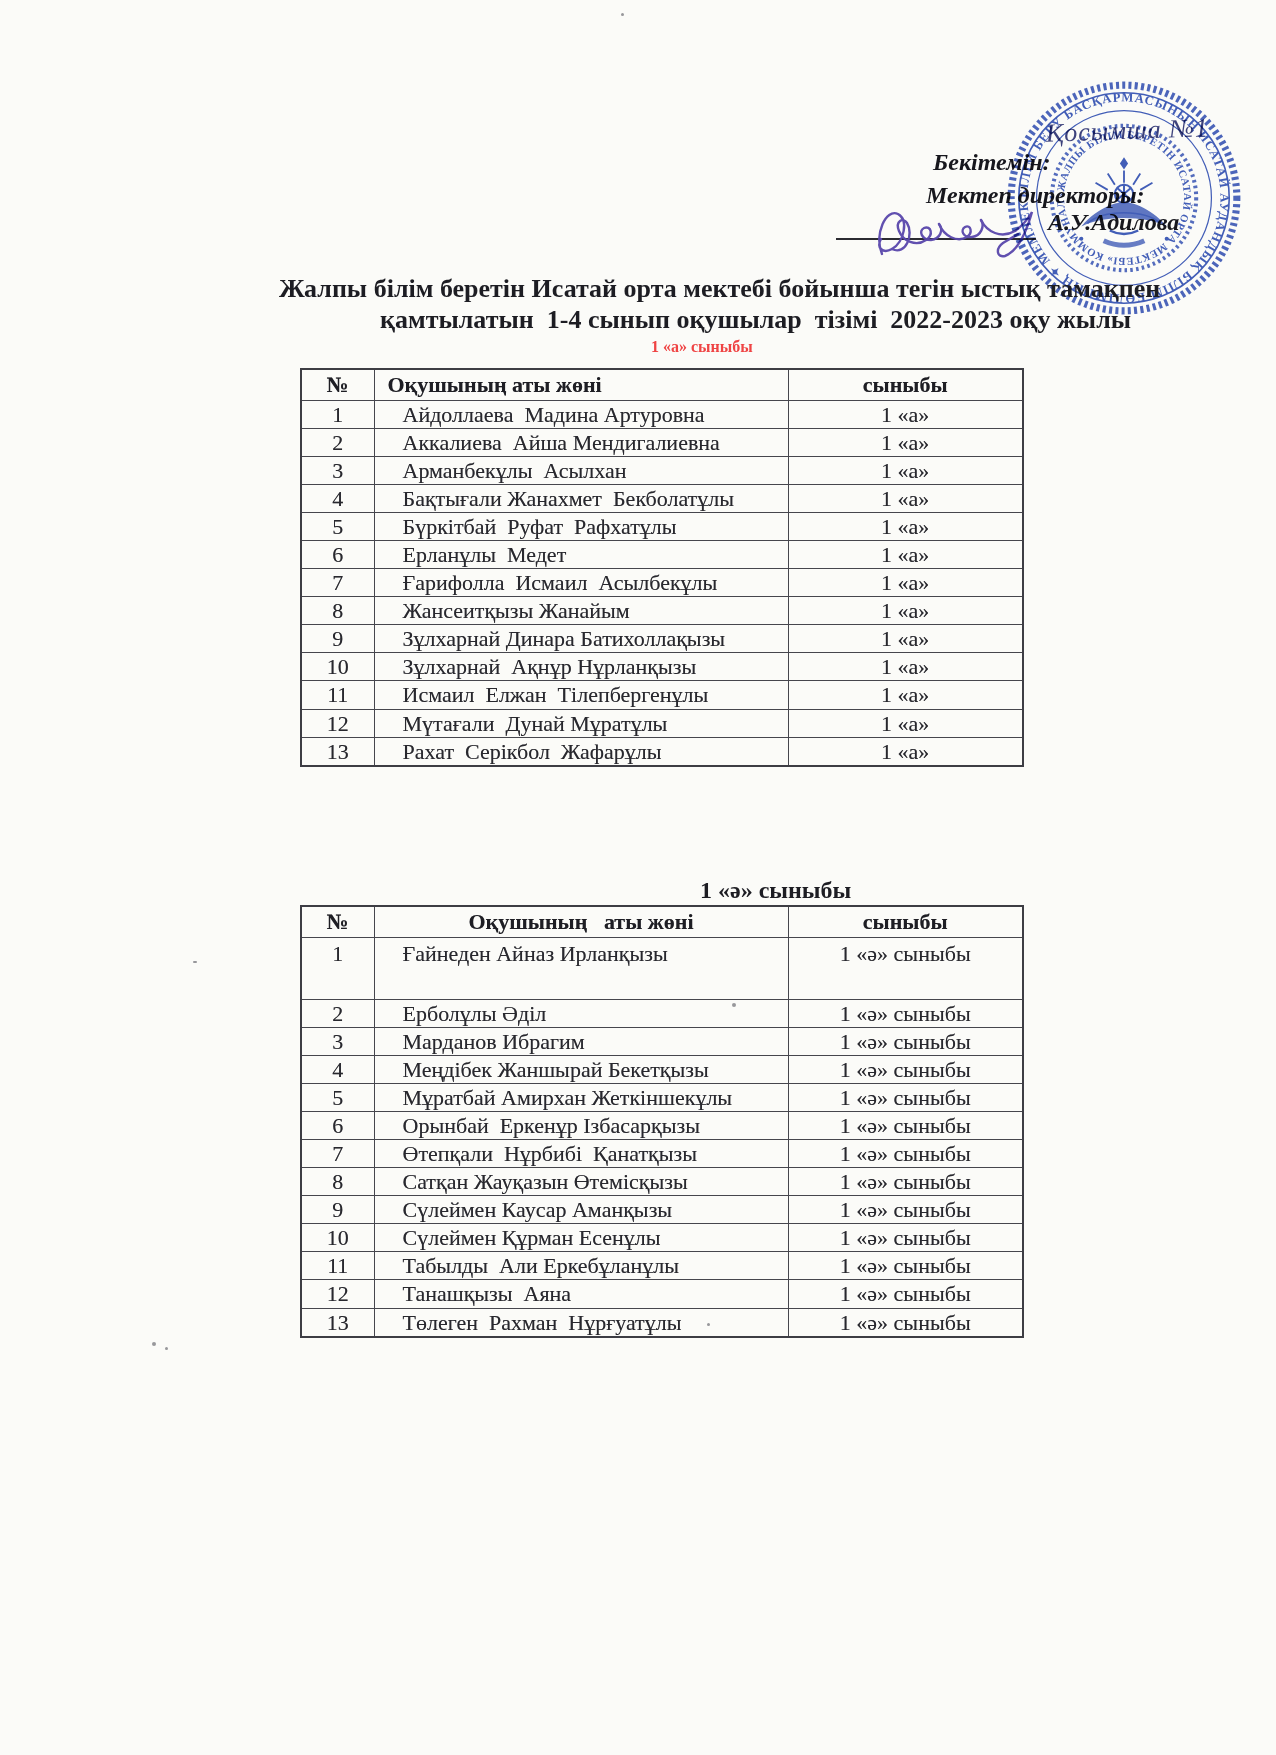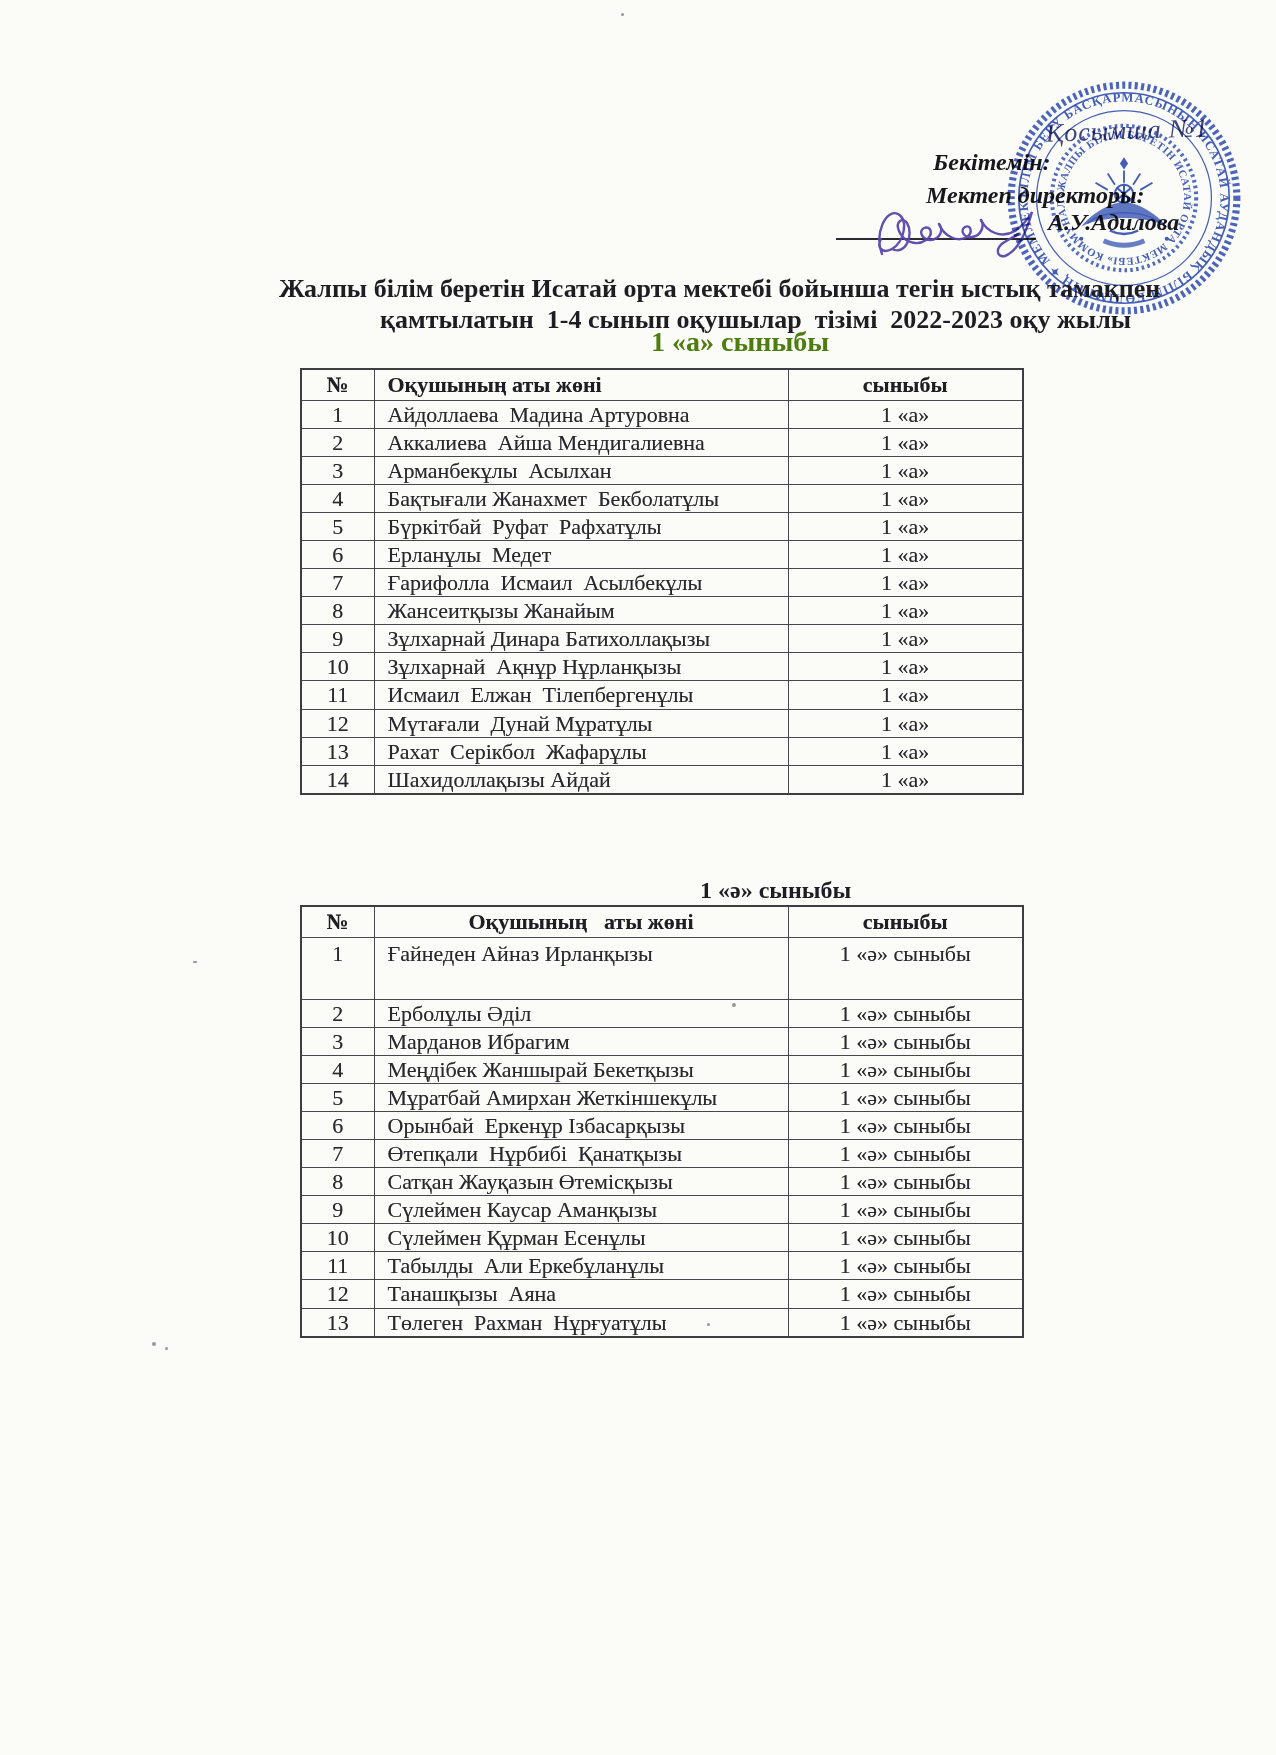--- a/index.html
+++ b/index.html
@@ -65,23 +65,23 @@
     color:#1d1d23;
     margin-left:11px;
   }
   .title-line2{
     position:absolute; left:360px; top:305px;
     font-size:26px; font-weight:bold; white-space:pre;
     color:#1d1d23;
     margin-left:20px;
   }
   .caption-a{
-    position:absolute; left:651px; top:326px;
-    font-size:28px; font-weight:bold; white-space:pre;
-    color:#4d7c0f;
+    position:absolute; left:651px; top:338px;
+    font-size:16px; font-weight:bold; white-space:pre;
+    color:#ef4444;
   }
   .caption-ae{
     position:absolute; left:700px; top:877px;
     font-size:24px; font-weight:bold; white-space:pre;
     color:#1d1d23;
   }
 
   
   .tbl-wrap1{ position:absolute; left:300px; top:368px; }
   .tbl-wrap2{ position:absolute; left:300px; top:905px; }
@@ -96,21 +96,21 @@
     border:1.4px solid var(--border);
     font-size:22px; line-height:1.05;
     white-space:pre; overflow:hidden;
     padding:2px 4px;
     color:#28282e;
     text-shadow:0 0 .5px rgba(40,40,46,.45);
   }
   th{ font-weight:bold; height:31px; color:#1e1e24; }
   td{ height:28px; }
   td.c0{ text-align:center; }
-  td.c1{ text-align:left; padding-left:13px; }
+  td.c1{ text-align:left; padding-left:28px; }
   td.c2{ text-align:center; }
   .t1 th.c0, .t1 th.c2{ text-align:center; }
   .t1 th.c1{ text-align:left; padding-left:13px; }
   .t2 th{ text-align:center; }
   .t2 tbody tr:first-child td{ height:62px; vertical-align:top; padding-top:4px; }
 
   
   .speck{ position:absolute; border-radius:50%; background:rgba(70,70,78,.55); }
 </style>
 </head>
@@ -242,25 +242,20 @@
           <tr>
             <td class="c0">12</td>
             <td class="c1">Мүтағали  Дунай Мұратұлы</td>
             <td class="c2">1 «а»</td>
           </tr>
           <tr>
             <td class="c0">13</td>
             <td class="c1">Рахат  Серікбол  Жафарұлы</td>
             <td class="c2">1 «а»</td>
           </tr>
-          <tr>
-            <td class="c0">14</td>
-            <td class="c1">Шахидоллақызы Айдай</td>
-            <td class="c2">1 «а»</td>
-          </tr>
         </tbody>
     </table>
   </div>
 
   <div class="caption-ae">1 «ә» сыныбы</div>
   <div class="tbl-wrap2">
     <table class="t2">
       <colgroup>
           <col class="c0">
           <col class="c1">

